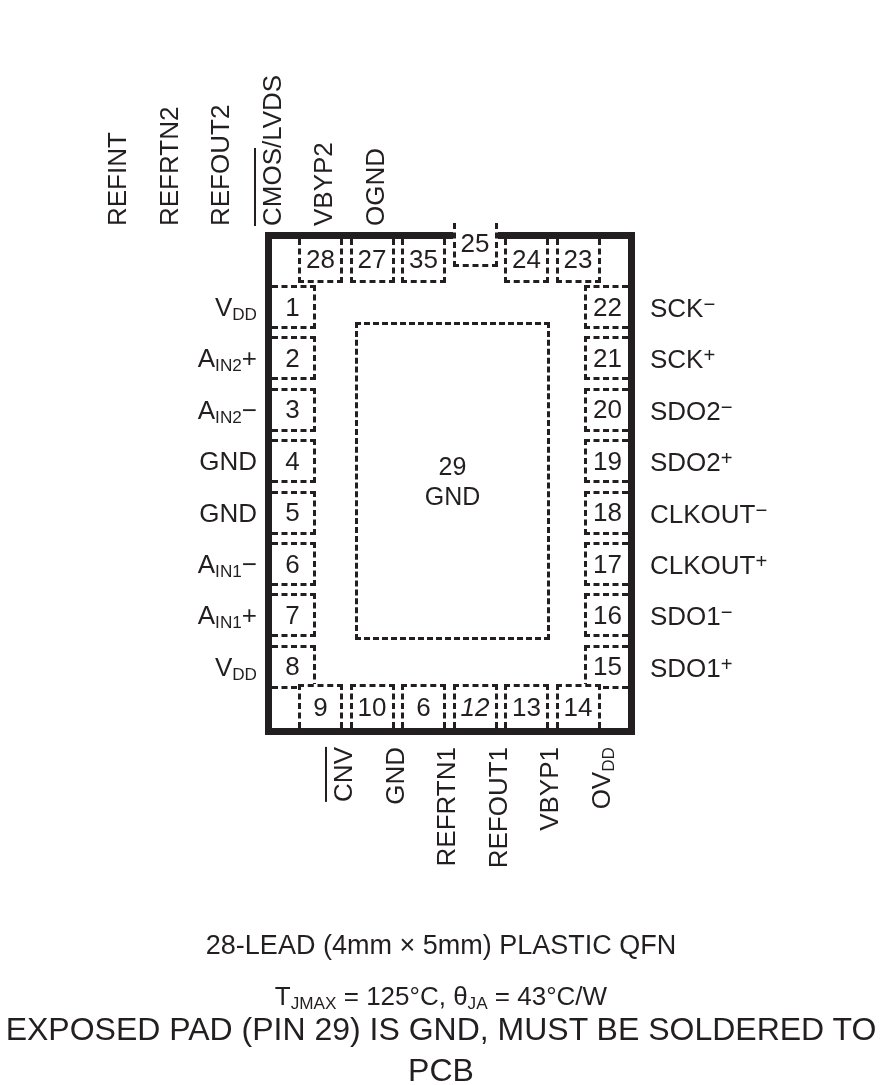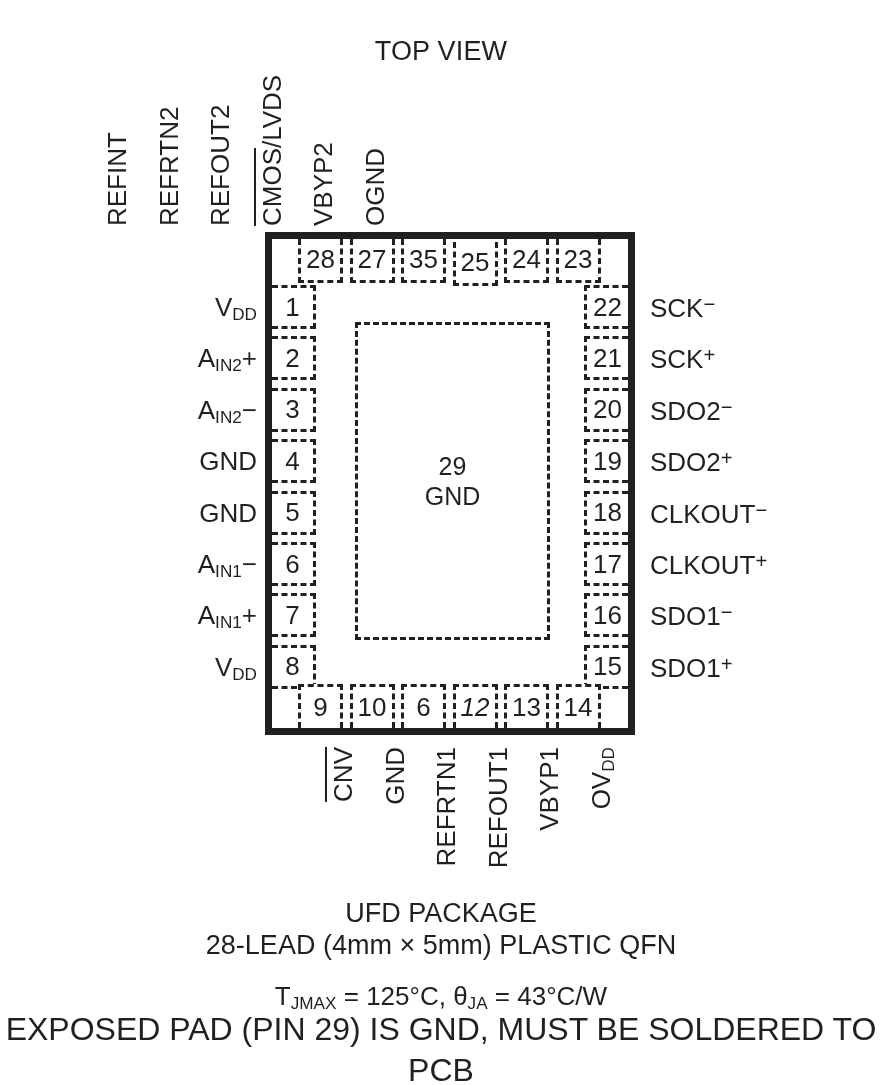--- a/index.html
+++ b/index.html
@@ -143,21 +143,20 @@
   .footer sub {
     font-size: 0.66em;
     vertical-align: -0.22em;
   }
 </style>
 </head>
 <body>
 
 <div id="stage">
 
-  <div class="top-view-title">TOP VIEW</div>
 
   <div class="pkg-body"></div>
 
   <div class="exposed-pad">
     <span class="ep-line">29</span>
     <span class="ep-line">GND</span>
   </div>
 
   <div id="pin-layer">
       <div class="pin left-pin" style="left: 272px; top: 285px; width: 44px; height: 44px;">
@@ -229,21 +228,21 @@
       </div>
       <div class="vlabel" style="left: 330px; top: 0px; height: 226px; transform-origin: left bottom;">REFINT</div>
       <div class="pin top-pin" style="left: 349.5px; top: 239px; width: 45px; height: 44px; text-align: center;">
         <span>27</span>
       </div>
       <div class="vlabel" style="left: 381.5px; top: 0px; height: 226px; transform-origin: left bottom;">REFRTN2</div>
       <div class="pin top-pin" style="left: 401px; top: 239px; width: 45px; height: 44px;">
         <span>35</span>
       </div>
       <div class="vlabel" style="left: 433px; top: 0px; height: 226px; transform-origin: left bottom;">REFOUT2</div>
-      <div class="pin top-pin" style="left: 452.5px; top: 242px; width: 45px; height: 44px; text-align: center;">
+      <div class="pin top-pin" style="left: 452.5px; top: 223px; width: 45px; height: 44px; text-align: center;">
         <span>25</span>
       </div>
       <div class="vlabel" style="left: 484.5px; top: 0px; height: 226px; transform-origin: left bottom;"><span class="ovl">CMOS</span><span>/LVDS</span></div>
       <div class="pin top-pin" style="left: 504px; top: 239px; width: 45px; height: 44px;">
         <span>24</span>
       </div>
       <div class="vlabel" style="left: 536px; top: 0px; height: 226px; transform-origin: left bottom;">VBYP2</div>
       <div class="pin top-pin" style="left: 555.5px; top: 239px; width: 45px; height: 44px;">
         <span>23</span>
       </div>
@@ -267,20 +266,19 @@
       <div class="pin bottom-pin" style="left: 504px; top: 684px; width: 45px; height: 44px;">
         <span>13</span>
       </div>
       <div class="vlabel" style="left: 536px; top: 747px; transform-origin: left top; transform: rotate(-90deg) translateX(-100%);">VBYP1</div>
       <div class="pin bottom-pin" style="left: 555.5px; top: 684px; width: 45px; height: 44px;">
         <span>14</span>
       </div>
       <div class="vlabel" style="left: 587.5px; top: 747px; transform-origin: left top; transform: rotate(-90deg) translateX(-100%);"><span>OV</span><sub>DD</sub></div>
     </div>
 
-  <div class="footer footer-line f1">UFD PACKAGE</div>
   <div class="footer footer-line f2">28-LEAD (4mm × 5mm) PLASTIC QFN</div>
   <div class="footer footer-line f3">
     <span>T</span><sub>JMAX</sub><span> = 125°C, </span><span>θ</span><sub>JA</sub><span> = 43°C/W</span>
   </div>
   <div class="footer footer-line f4">EXPOSED PAD (PIN 29) IS GND, MUST BE SOLDERED TO PCB</div>
 
 </div>
 
 </body></html>

